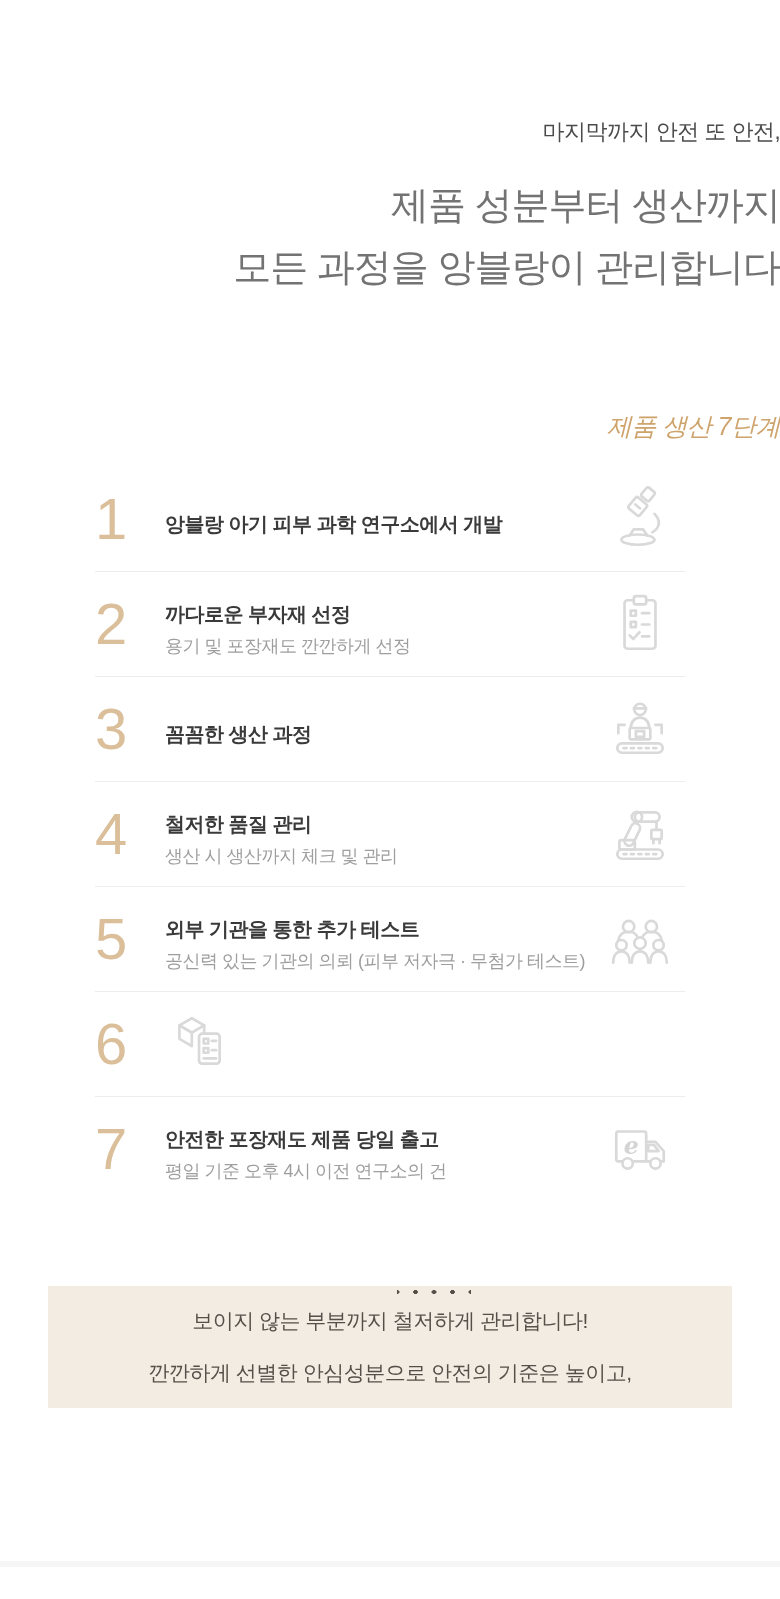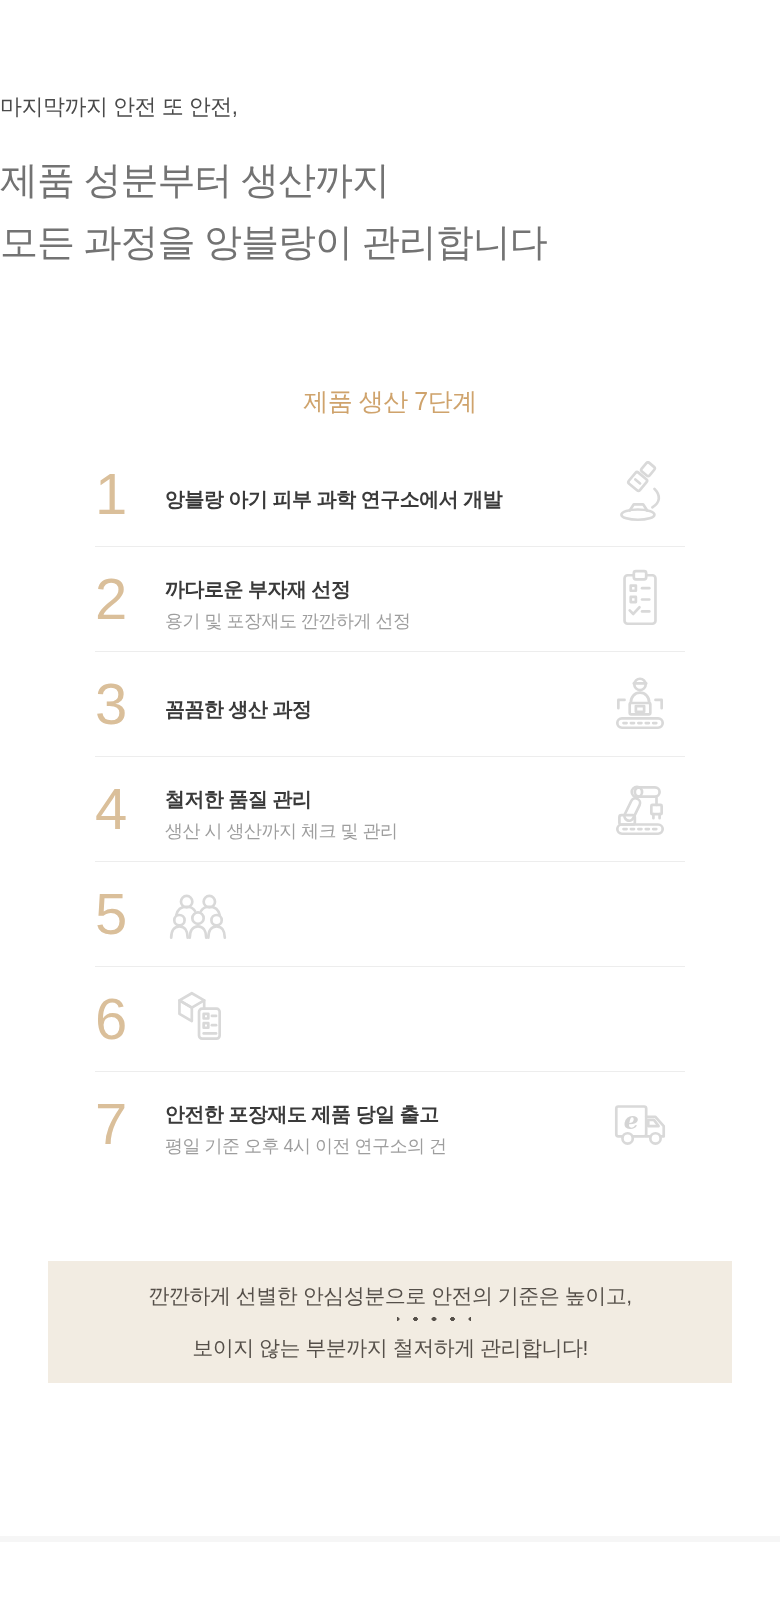--- a/index.html
+++ b/index.html
@@ -5,36 +5,36 @@
   * { margin: 0; padding: 0; box-sizing: border-box; }
   html, body { background: #ffffff; }
   body {
     width: 780px;
     font-family: "Liberation Sans", "DejaVu Sans", sans-serif;
     color: #3c3c3c;
   }
   .page { width: 780px; height: 1599px; overflow: hidden; background: #fff; }
 
   
-  .hero { padding-top: 91px; text-align: left; }
+  .hero { padding-top: 116px; text-align: right; }
   .eyebrow {
     font-size: 22px; line-height: 32px; color: #4a4a4a; font-weight: 400;
     letter-spacing: -0.5px;
   }
   .big-title {
     margin-top: 26px;
     font-size: 38px; line-height: 62px; color: #737373; font-weight: 400;
     letter-spacing: -1px;
   }
 
   
   .section-title {
-    margin-top: 112px; text-align: center;
+    margin-top: 112px; text-align: right;
     font-size: 25px; line-height: 32px; font-weight: 500;
-    color: #cfa36c; letter-spacing: -0.5px;
+    color: #cfa36c; letter-spacing: -0.5px; font-style: italic;
   }
 
   
   .steps { margin: 24px 95px 0 95px; }
   .step-row { height: 105px; display: flex; align-items: center; }
   .step-row + .step-row { border-top: 1px solid #ededed; }
   .step-number {
     width: 70px; flex: none;
     font-size: 58px; line-height: 1; font-weight: 200;
     color: #dabf9a; letter-spacing: -1px;
@@ -166,20 +166,24 @@
     <path d="M45 37v4M51 37v4"></path>
     <rect x="12" y="38" width="15" height="9" rx="2"></rect>
     <rect x="10" y="47" width="44" height="9" rx="4.5"></rect>
     <line x1="16" y1="51.5" x2="48" y2="51.5" stroke-dasharray="3 4.2"></line>
   </svg>
         </div>
   </div>
 
   <div class="step-row">
     <div class="step-number">5</div>
+    <div class="step-texts">
+      <div class="step-title">외부 기관을 통한 추가 테스트</div>
+      <div class="step-desc">공신력 있는 기관의 의뢰 (피부 저자극 · 무첨가 테스트)</div>
+    </div>
     <div class="icon-slot">
           <svg viewBox="0 0 64 64" fill="none" stroke="#d9d9d9" stroke-width="2.6" stroke-linecap="round" stroke-linejoin="round" xmlns="http://www.w3.org/2000/svg">
     <circle cx="21" cy="20" r="5.5"></circle>
     <circle cx="43" cy="20" r="5.5"></circle>
     <path d="M11 33c1-5 4.5-8 10-8 3.5 0 6.5 1.5 8 4"></path>
     <path d="M53 33c-1-5-4.5-8-10-8-3.5 0-6.5 1.5-8 4"></path>
     <circle cx="14" cy="38" r="5"></circle>
     <circle cx="32" cy="36" r="5.5"></circle>
     <circle cx="50" cy="38" r="5"></circle>
     <path d="M6 55c0-7 3.2-11 8-11s8 4 8 11"></path>
@@ -219,20 +223,20 @@
     <path d="M40 28h5.5l4.5 6H40z"></path>
     <text x="23.5" y="37" text-anchor="middle" font-size="23" font-style="italic" font-weight="bold" fill="#d4d4d4" stroke="none" font-family="'DejaVu Serif', serif">e</text>
     <circle cx="20" cy="46" r="5" fill="#fff"></circle>
     <circle cx="47" cy="46" r="5" fill="#fff"></circle>
   </svg>
         </div>
   </div>
 </div>
 
   <div class="notice">
+    <div class="notice-line"><span>보이지 않는 부분까지 </span><span class="emph">철저하게</span><span> 관리합니다!</span></div>
     <div class="notice-line">깐깐하게 선별한 안심성분으로 안전의 기준은 높이고,</div>
-    <div class="notice-line"><span>보이지 않는 부분까지 </span><span class="emph">철저하게</span><span> 관리합니다!</span></div>
   </div>
 
   <div class="footer-space"></div>
   <div class="next-section-edge"></div>
 
 </div>
 
 </body></html>

